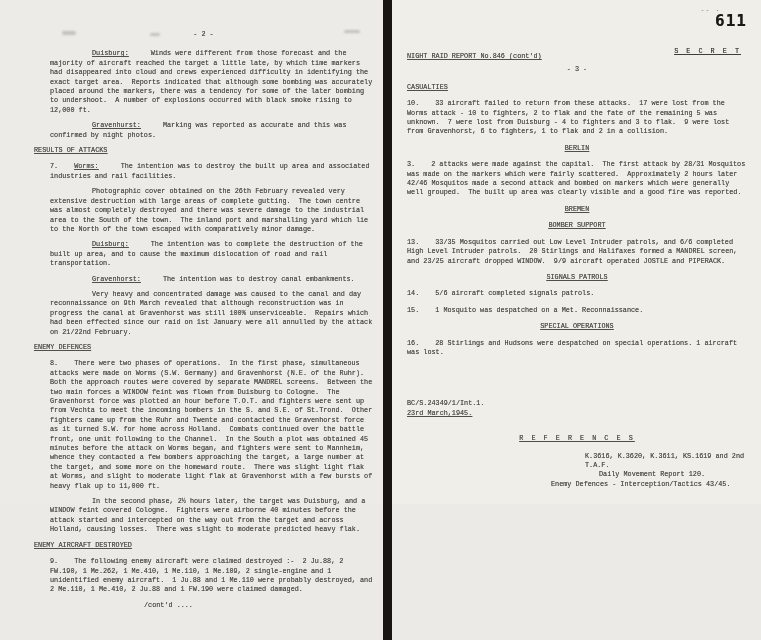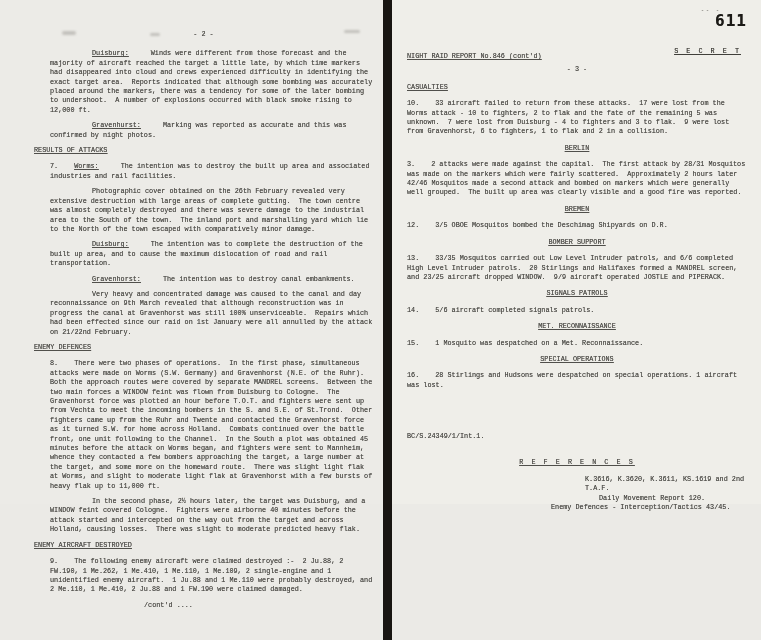--- a/index.html
+++ b/index.html
@@ -85,35 +85,34 @@
     </div>
     <div id="rp-dash">- 3 -</div>
 
     <div class="h">CASUALTIES</div>
     <p class="para"><span class="num">10.</span><span>33 aircraft failed to return from these attacks.  17 were lost from the Worms attack - 10 to fighters, 2 to flak and the fate of the remaining 5 was unknown.  7 were lost from Duisburg - 4 to fighters and 3 to flak.  9 were lost from Gravenhorst, 6 to fighters, 1 to flak and 2 in a collision.</span></p>
 
     <div class="h c">BERLIN</div>
     <p class="para"><span class="num">3.</span><span>2 attacks were made against the capital.  The first attack by 28/31 Mosquitos was made on the markers which were fairly scattered.  Approximately 2 hours later 42/46 Mosquitos made a second attack and bombed on markers which were generally well grouped.  The built up area was clearly visible and a good fire was reported.</span></p>
 
     <div class="h c">BREMEN</div>
-    <p class="para"><span class="num">12.</span><span>3/5 OBOE Mosquitos bombed the Deschimag Shipyards on D.R.</span></p>
 
     <div class="h c">BOMBER SUPPORT</div>
     <p class="para"><span class="num">13.</span><span>33/35 Mosquitos carried out Low Level Intruder patrols, and 6/6 completed High Level Intruder patrols.  20 Stirlings and Halifaxes formed a MANDREL screen, and 23/25 aircraft dropped WINDOW.  9/9 aircraft operated JOSTLE and PIPERACK.</span></p>
 
     <div class="h c">SIGNALS PATROLS</div>
     <p class="para"><span class="num">14.</span><span>5/6 aircraft completed signals patrols.</span></p>
 
-    <div class="h c">MET. RECONNAISSANCE</div>
     <p class="para"><span class="num">15.</span><span>1 Mosquito was despatched on a Met. Reconnaissance.</span></p>
 
     <div class="h c">SPECIAL OPERATIONS</div>
     <p class="para"><span class="num">16.</span><span>28 Stirlings and Hudsons were despatched on special operations. 1 aircraft was lost.</span></p>
 
     <div id="footer-ref">BC/S.24349/1/Int.1.</div>
+    <div id="footer-date">23rd March,1945.</div>
 
     <div class="refs">
       <div class="refh">R E F E R E N C E S</div>
       <div class="refline r1">K.3616, K.3620, K.3611, KS.1619 and 2nd T.A.F.</div>
       <div class="refline r2">Daily Movement Report 120.</div>
       <div class="refline r3">Enemy Defences - Interception/Tactics 43/45.</div>
     </div>
   </div>
 
 </div>

